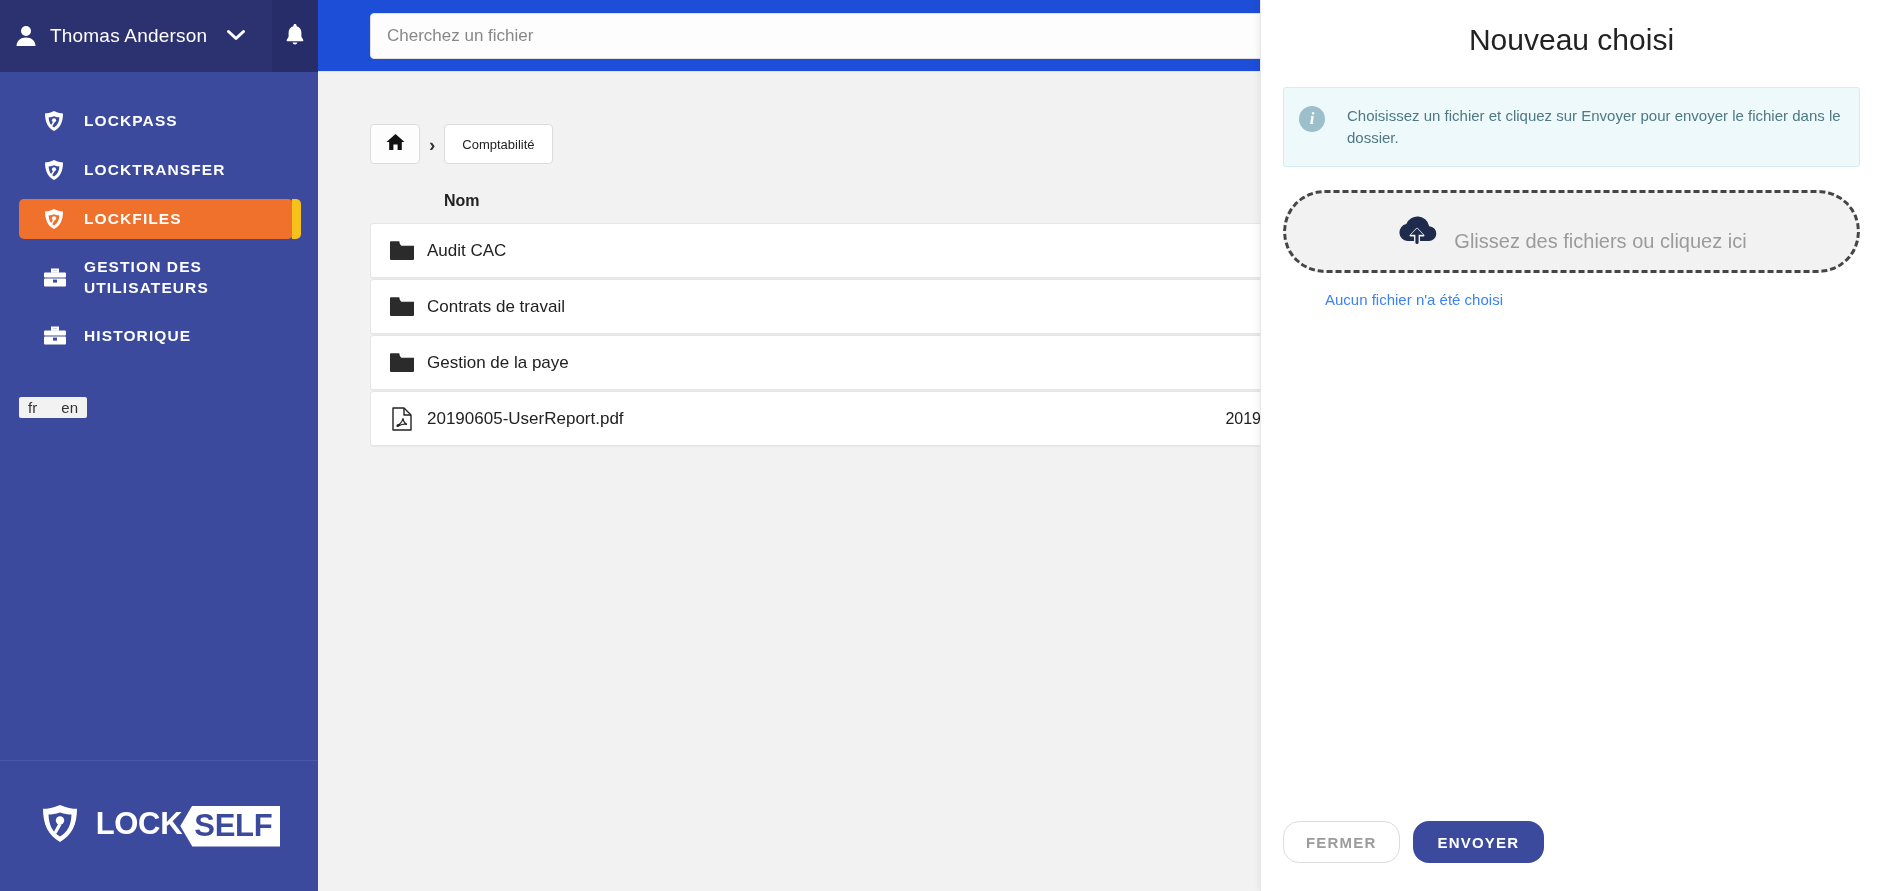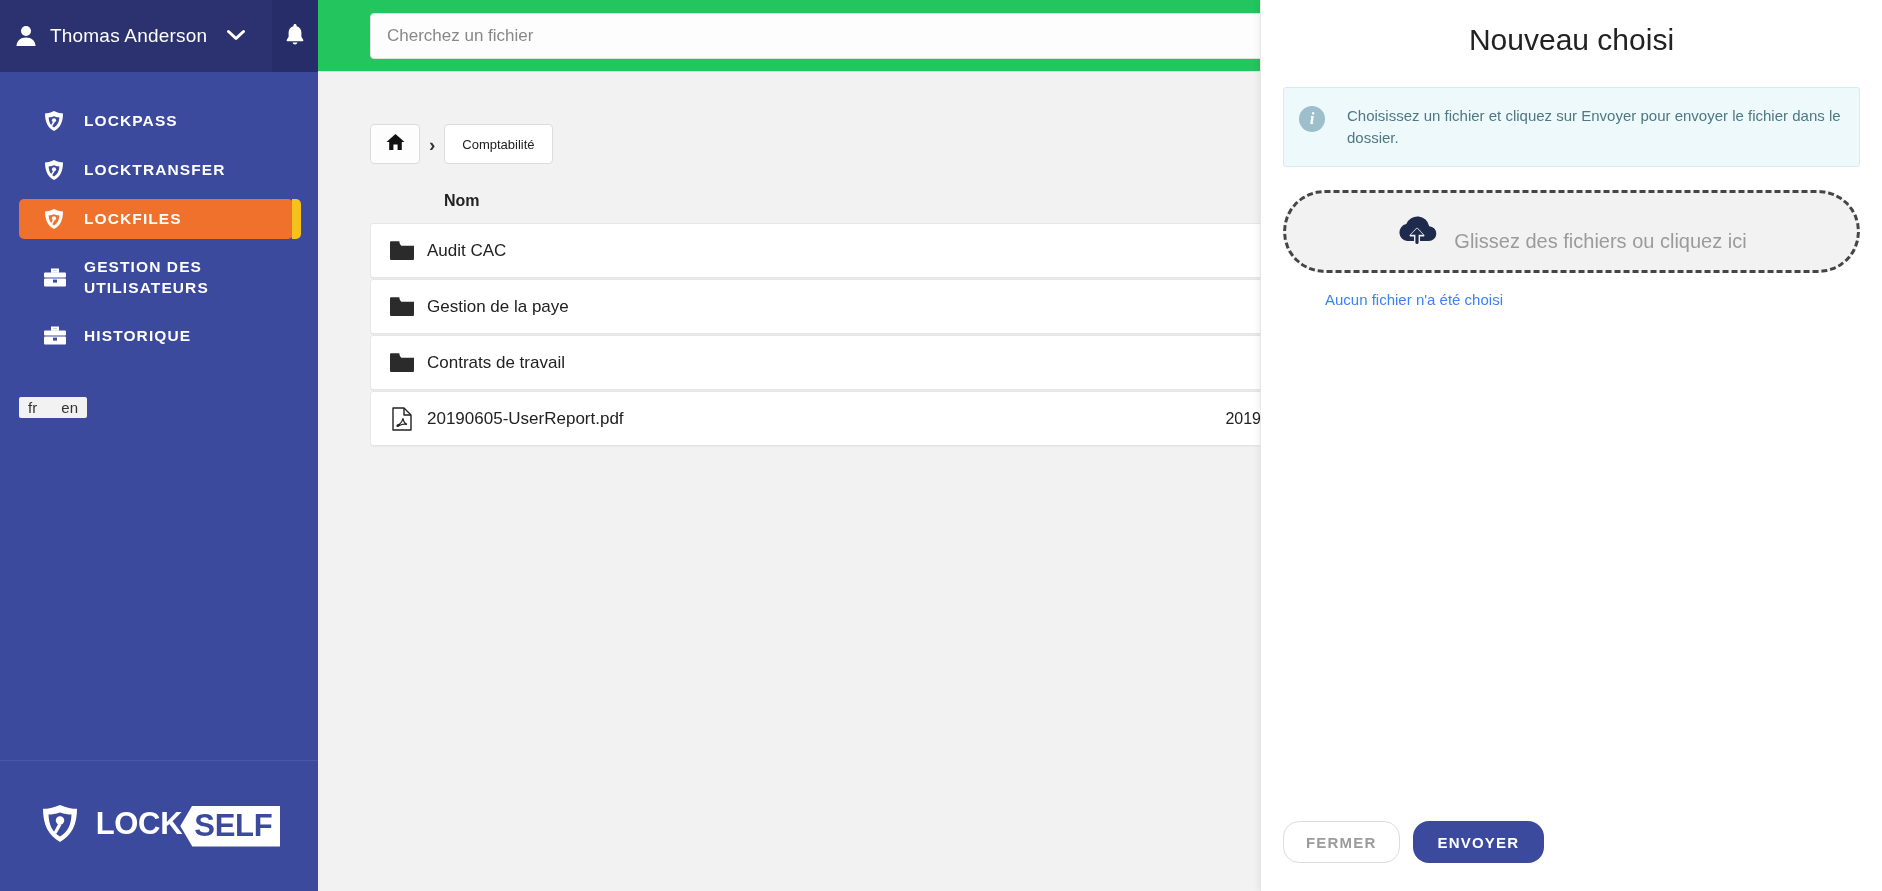--- a/index.html
+++ b/index.html
@@ -86,21 +86,21 @@
   }
 
   
   .main {
     flex: 1 1 auto; height: 891px;
     background: #f2f2f2;
     position: relative;
     overflow: hidden;
   }
   .search-row {
-    height: 72px; background: #22c55e;
+    height: 72px; background: #1d4ed8;
     border-bottom: 1px solid #e2e2e2;
     display: flex; align-items: center;
     padding: 0 56px 0 52px;
   }
   .search-input {
     width: 100%; height: 46px;
     border: 1px solid #e0e0e0; border-radius: 4px;
     background: #fdfdfd;
     font-size: 17px; color: #777;
     padding: 0 16px;
@@ -378,32 +378,32 @@
           <div class="cell-date"></div>
         </div>
 
         <div class="row">
           <div class="cell-icon">
             <svg width="26" height="22" viewBox="0 0 26 22">
                 <path d="M1 3.5h9.5l1.8 2.2H25v13.3a1 1 0 0 1-1 1H2a1 1 0 0 1-1-1z" fill="#2b2b2b"></path>
                 <path d="M1 2.2a1 1 0 0 1 1-1h7.6a1 1 0 0 1 1 1v2.2H1z" fill="#2b2b2b"></path>
               </svg>
           </div>
-          <div class="cell-name">Gestion de la paye</div>
+          <div class="cell-name">Contrats de travail</div>
           <div class="cell-date"></div>
         </div>
 
         <div class="row">
           <div class="cell-icon">
             <svg width="26" height="22" viewBox="0 0 26 22">
                 <path d="M1 3.5h9.5l1.8 2.2H25v13.3a1 1 0 0 1-1 1H2a1 1 0 0 1-1-1z" fill="#2b2b2b"></path>
                 <path d="M1 2.2a1 1 0 0 1 1-1h7.6a1 1 0 0 1 1 1v2.2H1z" fill="#2b2b2b"></path>
               </svg>
           </div>
-          <div class="cell-name">Contrats de travail</div>
+          <div class="cell-name">Gestion de la paye</div>
           <div class="cell-date"></div>
         </div>
 
         <div class="row">
           <div class="cell-icon">
             <svg width="20" height="24" viewBox="0 0 20 24">
                 <path d="M1 1h11l7 7v15H1z" fill="#fff" stroke="#222" stroke-width="1.4" stroke-linejoin="round"></path>
                 <path d="M12 1v7h7" fill="none" stroke="#222" stroke-width="1.4" stroke-linejoin="round"></path>
                 <path d="M5 18.5c3-1.2 5.2-4 6-7.2.4 2.8 1.6 5 4 6.1-2.6-.5-5.3-.2-7.6 1.2-1 .6-2 1.4-2.4.4-.3-.6.4-1.1 1-1.5" fill="none" stroke="#222" stroke-width="1.2" stroke-linecap="round"></path>
               </svg>

